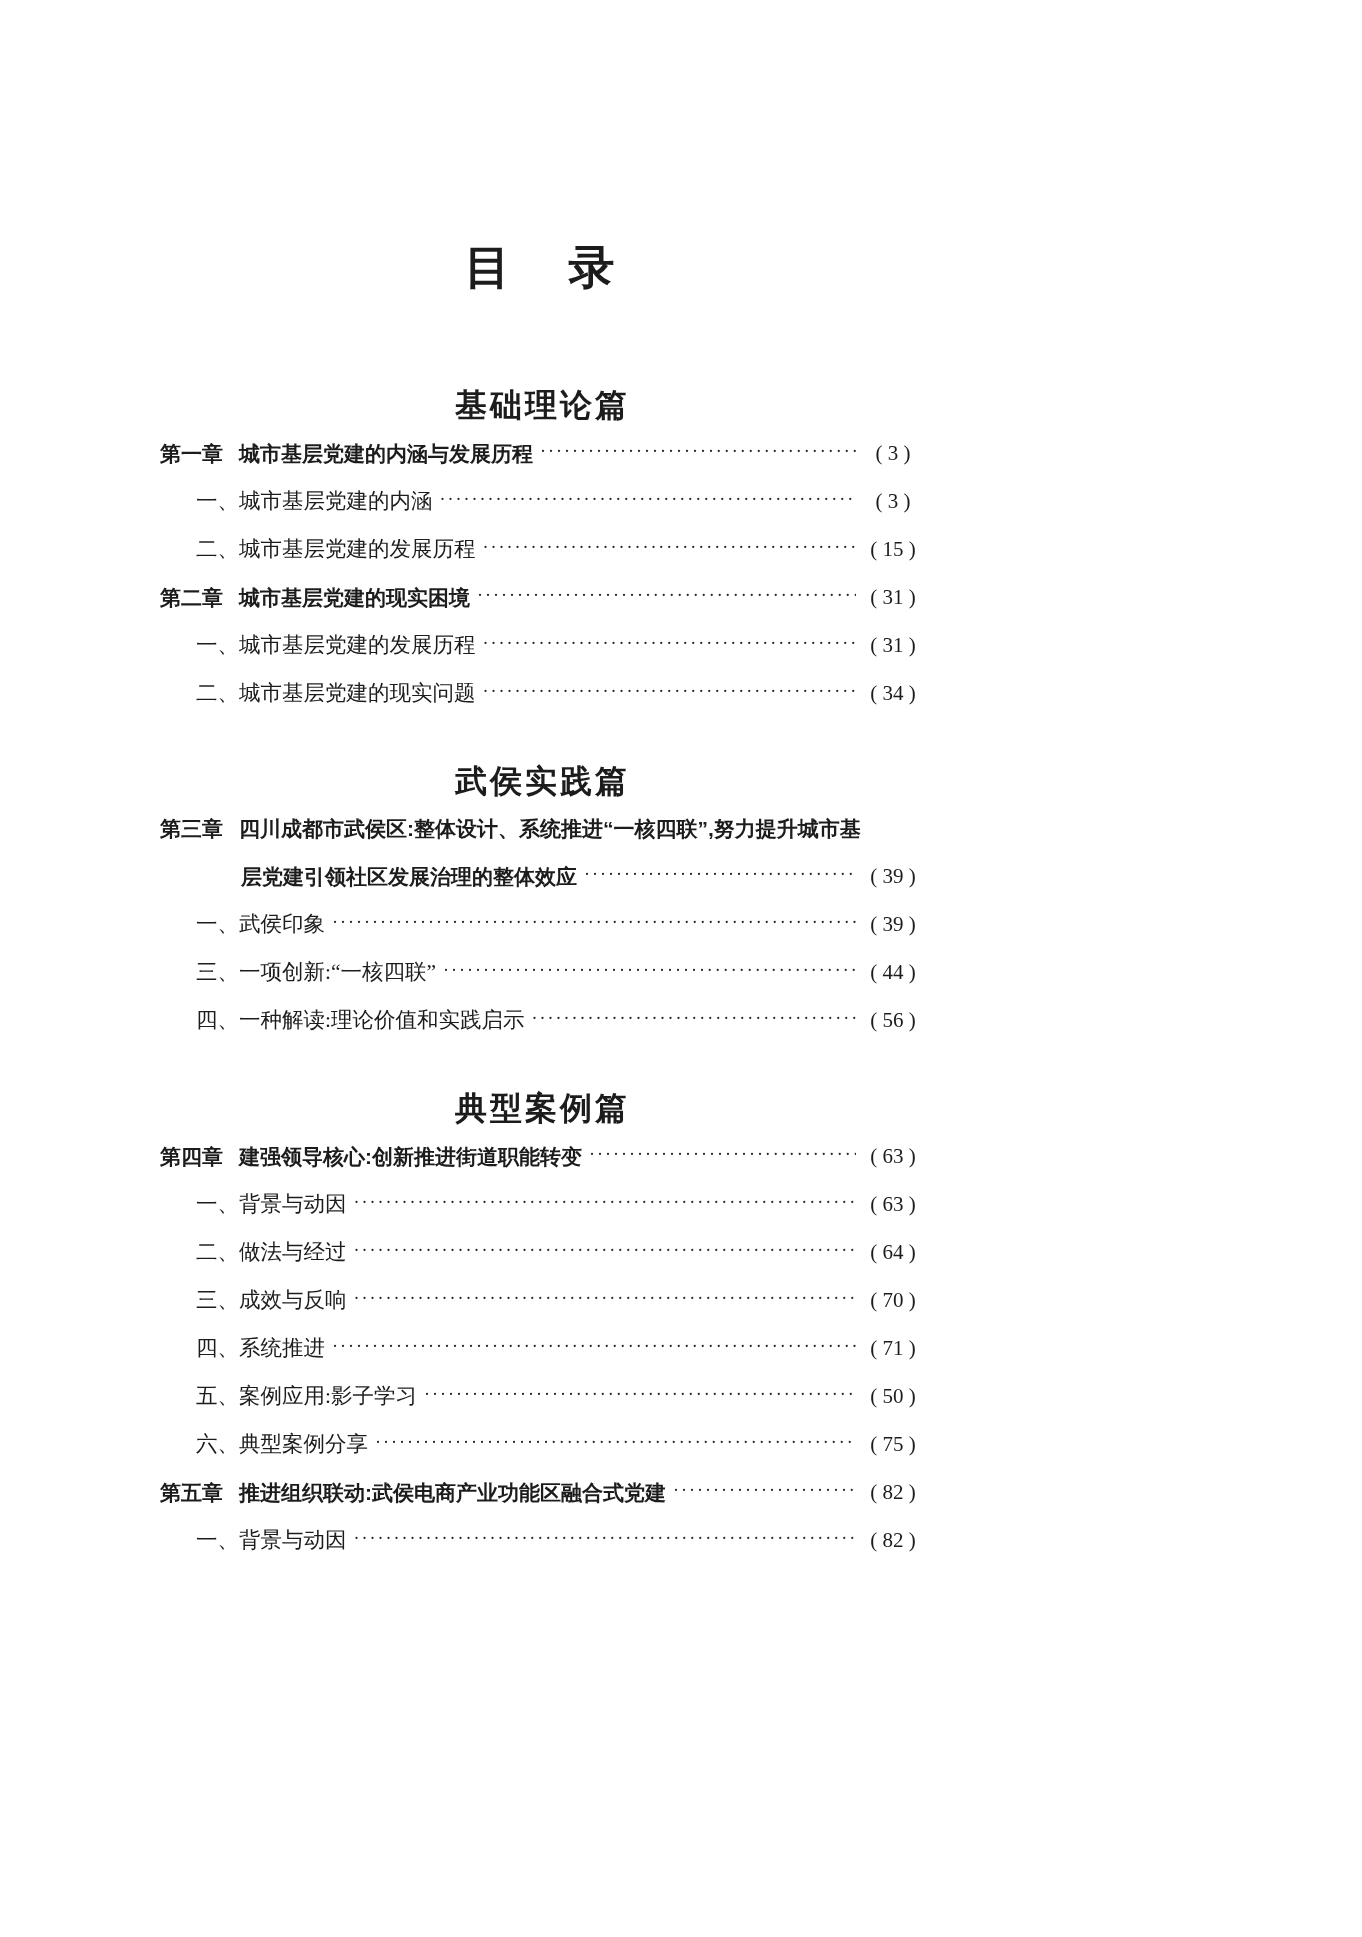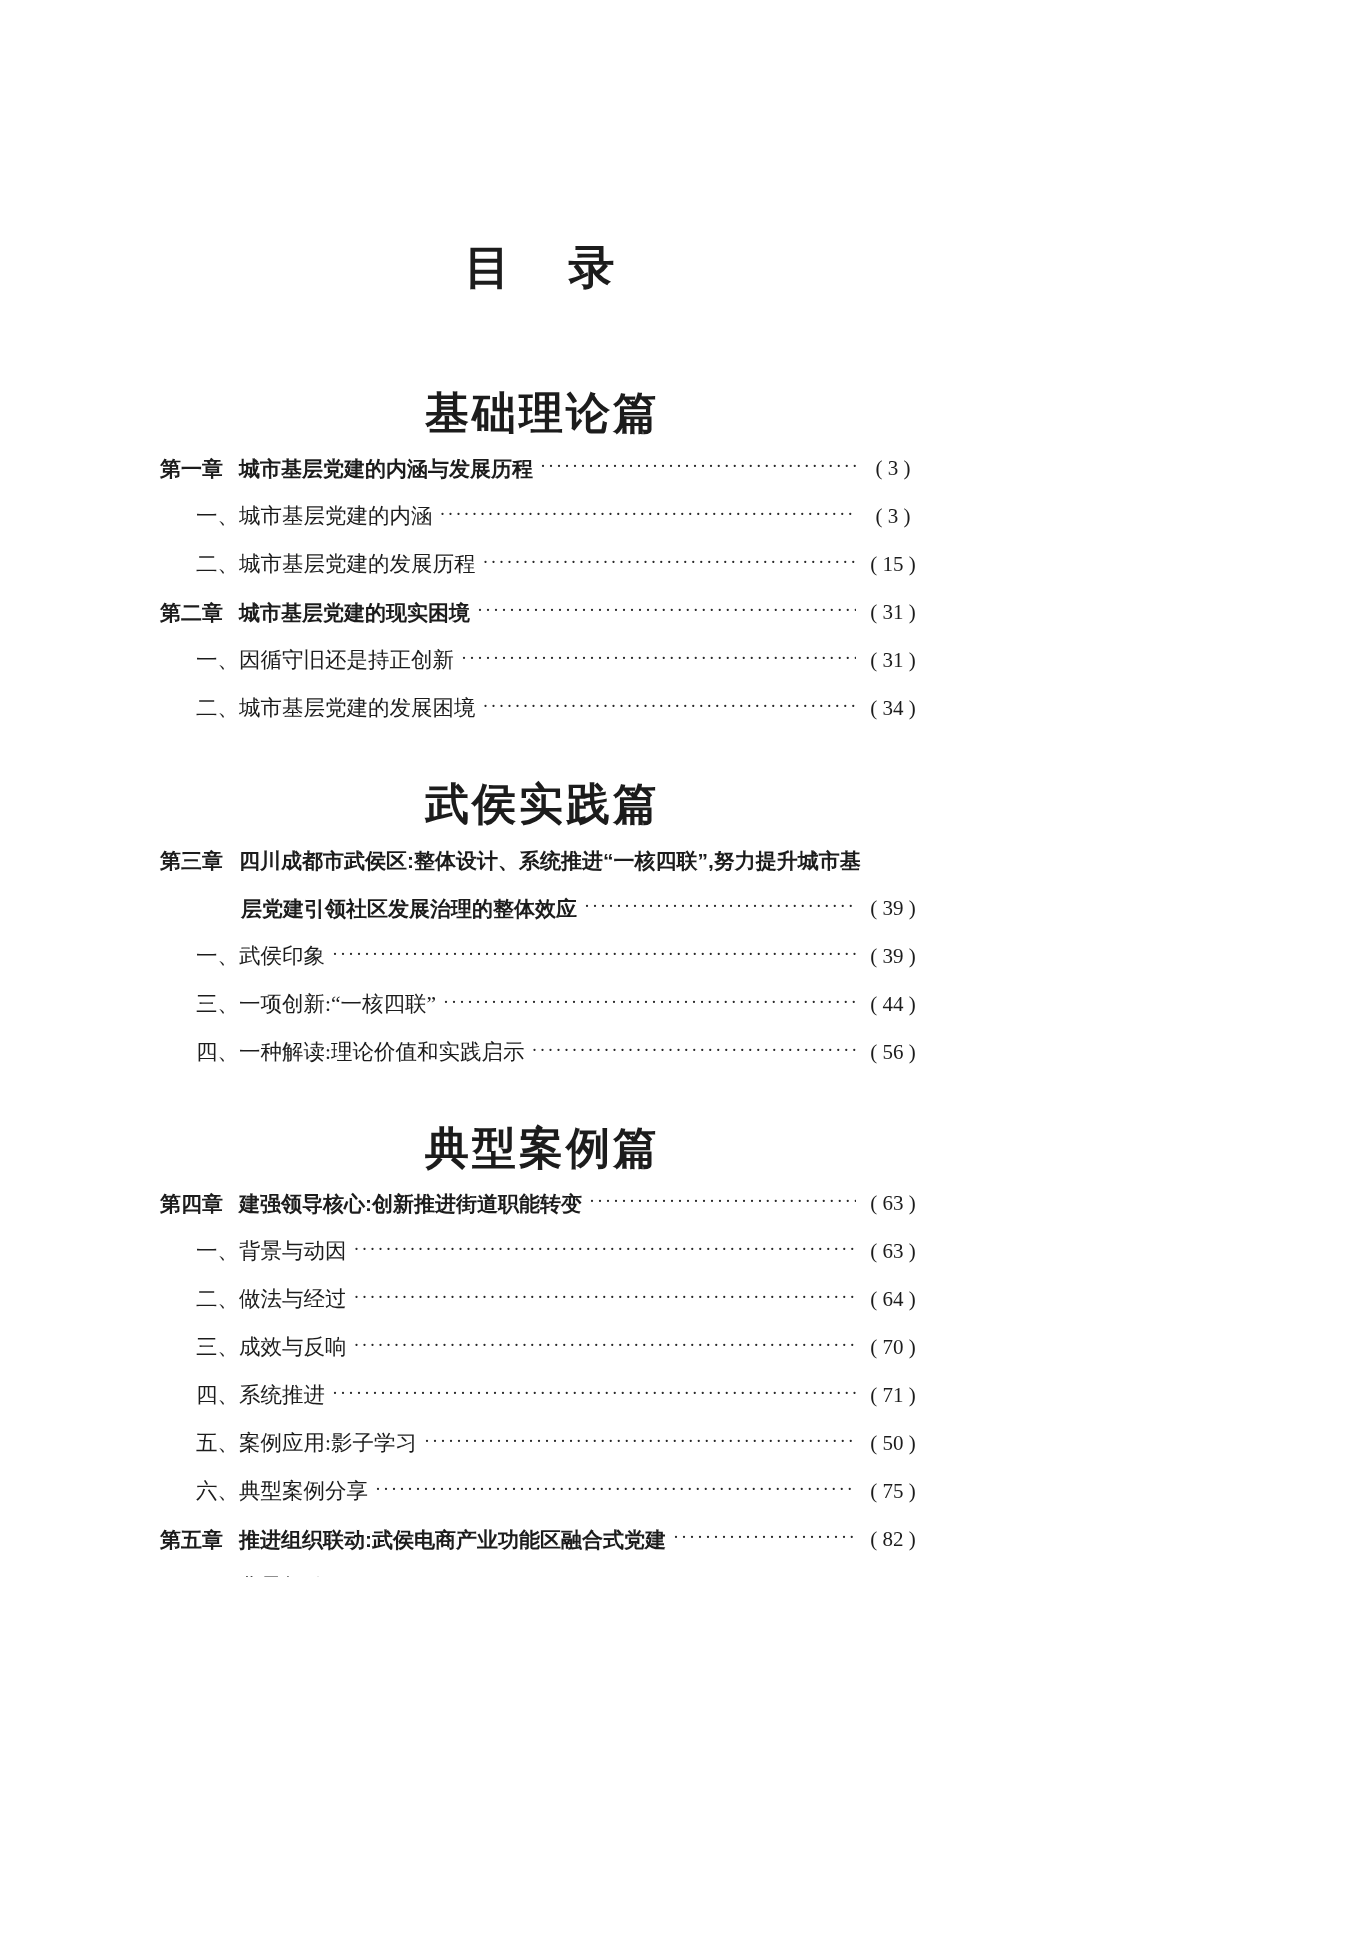--- a/index.html
+++ b/index.html
@@ -24,21 +24,21 @@
   .doc-title {
     text-align: center;
     font-size: 46px;
     font-weight: 700;
     line-height: 1.2;
     letter-spacing: 6px;
     font-family: "Liberation Serif", serif;
   }
   .section-heading {
     text-align: center;
-    font-size: 44px;
+    font-size: 32px;
     font-weight: 700;
     line-height: 1.3;
     letter-spacing: 3px;
     margin: 30px 0 16px 0;
     font-family: "Liberation Serif", serif;
   }
   .section-heading:first-child { margin-top: 90px; }
   .toc-entry {
     display: flex;
     align-items: flex-start;
@@ -119,26 +119,26 @@
           <span class="dot-leader"></span>
           <span class="entry-page">( 15 )</span>
         </div>
         <div class="toc-entry chapter">
           <span class="chapter-label">第二章</span>
           <span class="entry-title">城市基层党建的现实困境</span>
           <span class="dot-leader"></span>
           <span class="entry-page">( 31 )</span>
         </div>
         <div class="toc-entry sub">
-          <span class="entry-title">一、因循守旧还是持正创新</span>
+          <span class="entry-title">一、城市基层党建的发展历程</span>
           <span class="dot-leader"></span>
           <span class="entry-page">( 31 )</span>
         </div>
         <div class="toc-entry sub">
-          <span class="entry-title">二、城市基层党建的发展困境</span>
+          <span class="entry-title">二、城市基层党建的现实问题</span>
           <span class="dot-leader"></span>
           <span class="entry-page">( 34 )</span>
         </div>
         <div class="section-heading">武侯实践篇</div>
         <div class="toc-entry chapter">
           <span class="chapter-label">第三章</span>
           <span class="entry-title">四川成都市武侯区:整体设计、系统推进“一核四联”,努力提升城市基</span>
         </div>
         <div class="toc-entry chapter-cont">
           <span class="entry-title">层党建引领社区发展治理的整体效应</span>

